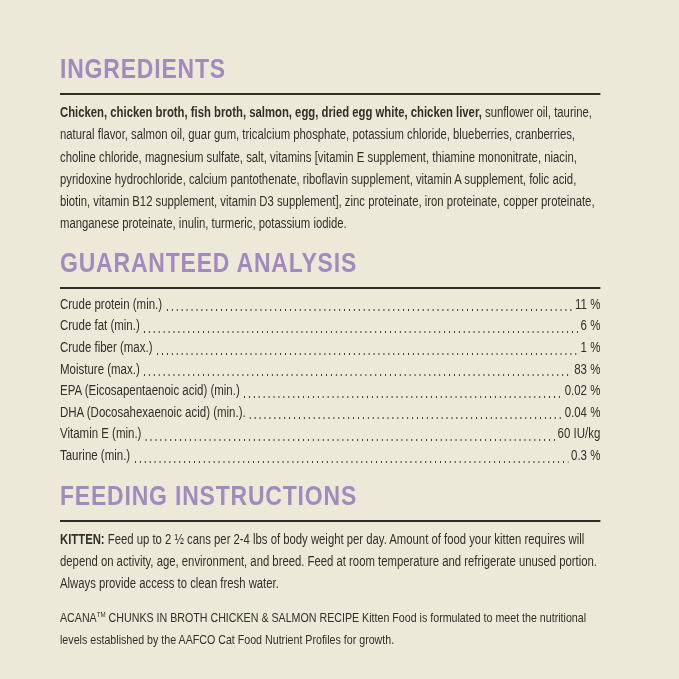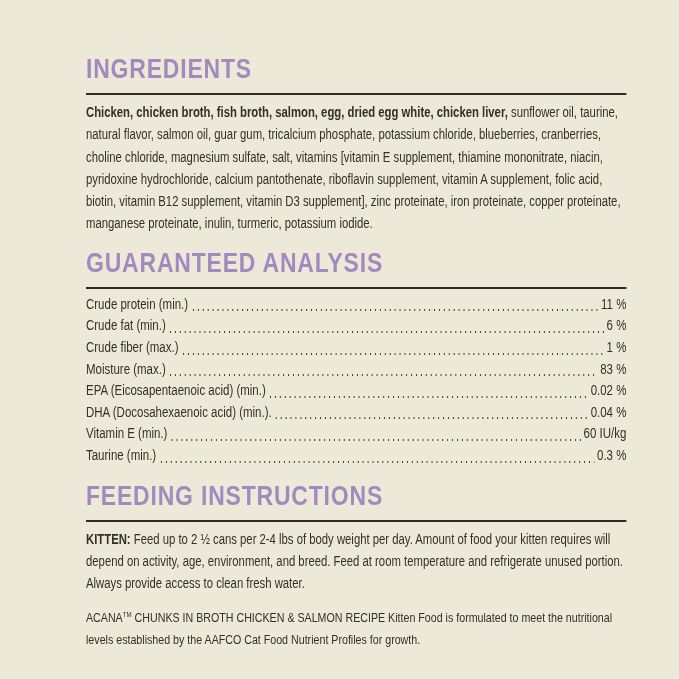--- a/index.html
+++ b/index.html
@@ -3,21 +3,21 @@
 <meta charset="utf-8">
 <style>
   html, body { margin: 0; padding: 0; background: #ffffff; }
   .page {
     position: relative;
     width: 679px;
     height: 679px;
     box-sizing: border-box;
     background: #ECE9D8;
     overflow: hidden;
-    padding: 54px 0 0 86px;
+    padding: 54px 0 0 60px;
     font-family: "Liberation Sans", sans-serif;
     color: #31302A;
   }
   
   .squeeze {
     width: 659px;
     transform: scaleX(0.82);
     transform-origin: left top;
   }
   .heading {

